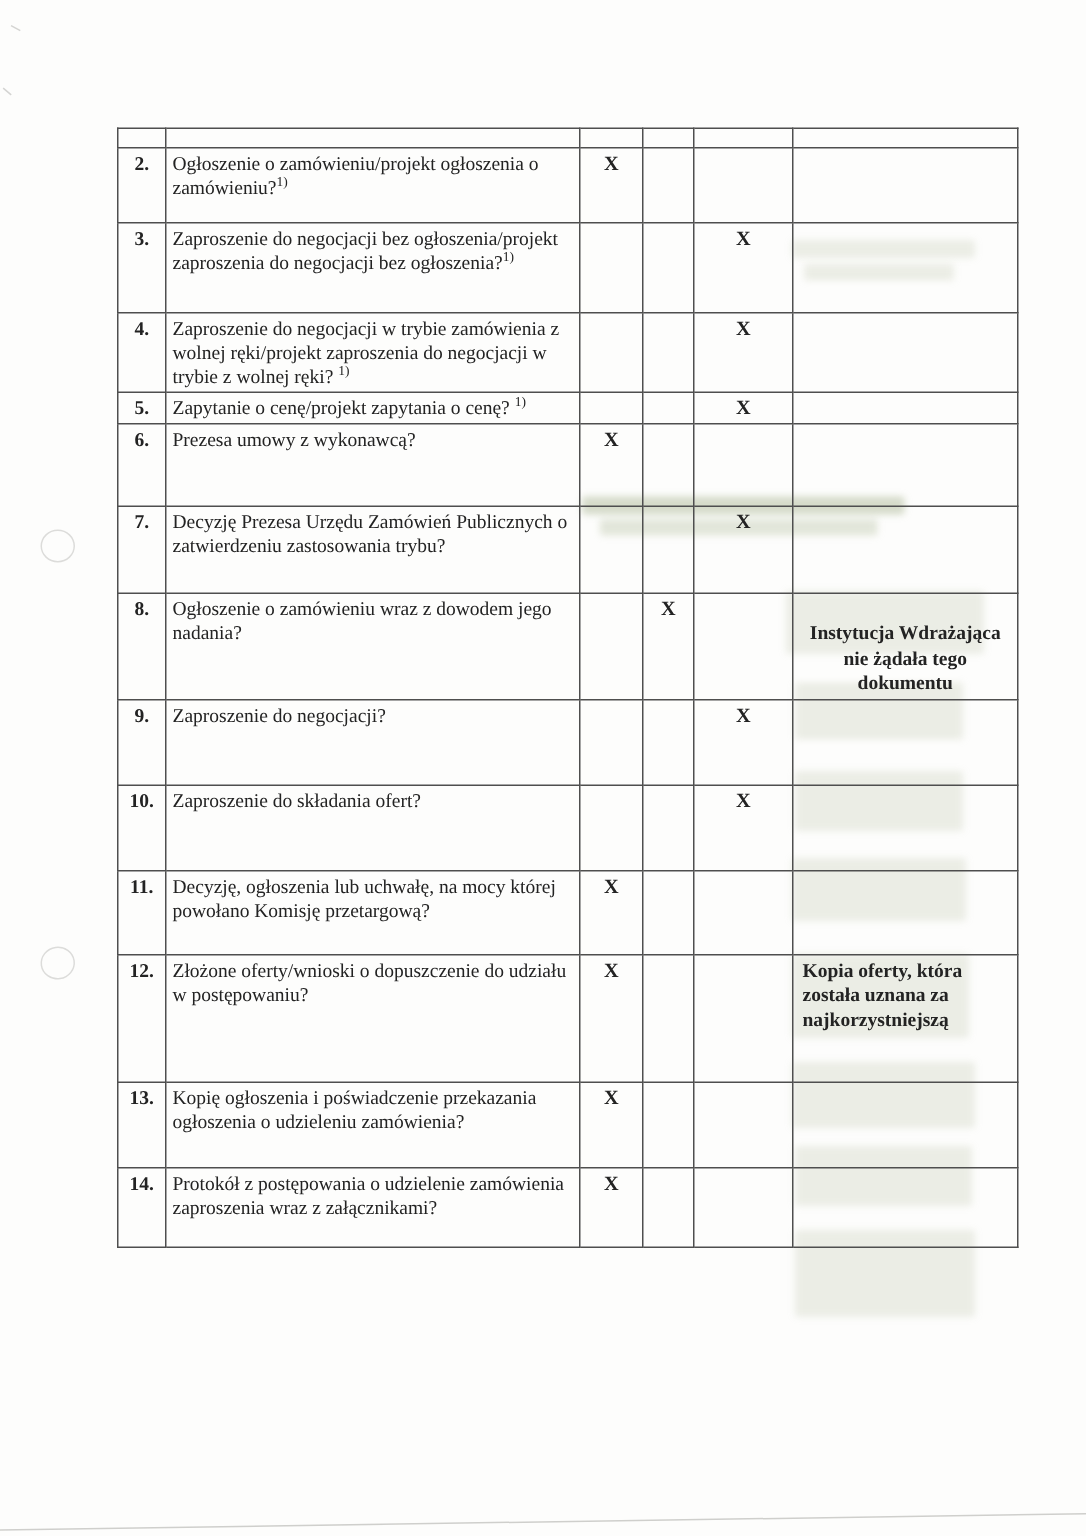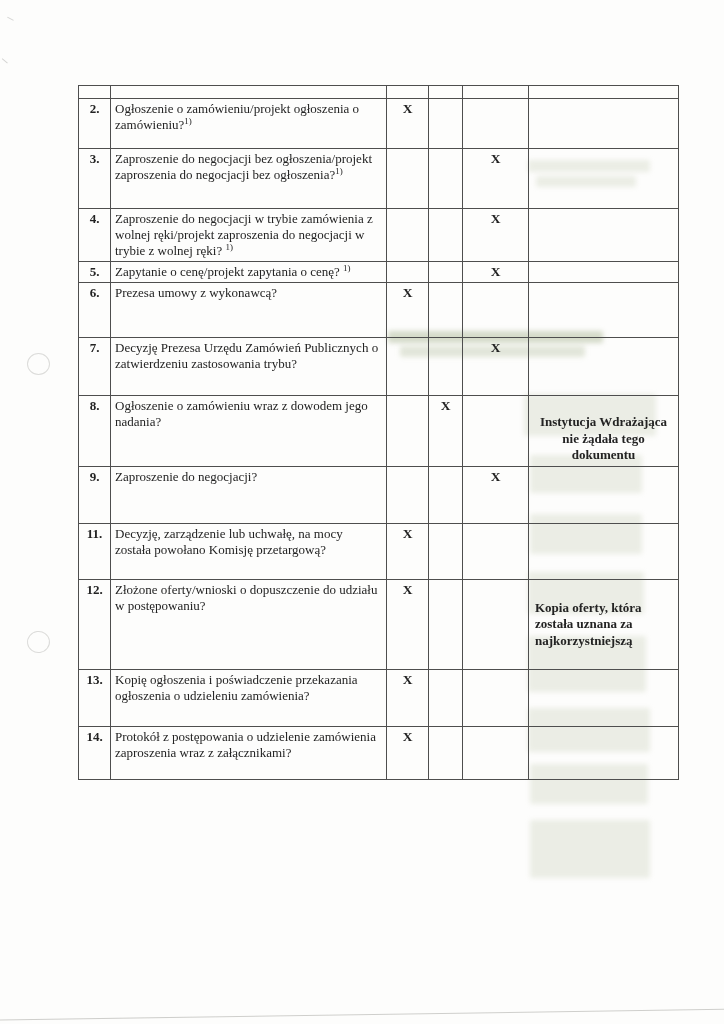--- a/index.html
+++ b/index.html
@@ -34,21 +34,21 @@
   table.doc td{
     border:1px solid #4e4e4e;vertical-align:top;overflow:hidden;
     padding:2px 4px;
   }
   td.num{font-weight:bold;text-align:center;padding-top:3px;}
   td.q{padding:3px 6px 2px 7px;margin-left:31px;}
   td.q sup{font-size:9px;line-height:0;}
   td.mark{font-weight:bold;text-align:center;font-size:13.5px;padding-top:4px;font-family:"Liberation Serif",serif;}
   td.note{font-weight:bold;line-height:16.5px;}
   td.note.center{text-align:center;}
-  td.note.left{text-align:left;padding:20px 6px;}
+  td.note.left{text-align:left;padding:2px 6px;}
   td.note.vmid{padding-top:18px;}
 
   
   .footnote{position:absolute;left:82px;top:908px;width:580px;font-size:13.5px;}
   .footnote-rule{width:166px;border-top:1px solid #4e4e4e;margin-bottom:4px;}
   .footnote sup{font-size:9px;}
 </style>
 </head>
 <body>
 
@@ -149,23 +149,31 @@
             <td class="note center vmid">Instytucja Wdrażająca nie żądała tego dokumentu</td>
           </tr>
           <tr style="height: 57px;">
             <td class="num">9.</td>
             <td class="q">Zaproszenie do negocjacji?</td>
             <td class="mark"></td>
             <td class="mark"></td>
             <td class="mark">X</td>
             <td class="note"></td>
           </tr>
+          <tr style="height: 57px;">
+            <td class="num">10.</td>
+            <td class="q">Zaproszenie do składania ofert?</td>
+            <td class="mark"></td>
+            <td class="mark"></td>
+            <td class="mark">X</td>
+            <td class="note"></td>
+          </tr>
           <tr style="height: 56px;">
             <td class="num">11.</td>
-            <td class="q">Decyzję, zarządzenie lub uchwałę, na mocy została powołano Komisję przetargową?</td>
+            <td class="q">Decyzję, ogłoszenia lub uchwałę, na mocy której powołano Komisję przetargową?</td>
             <td class="mark">X</td>
             <td class="mark"></td>
             <td class="mark"></td>
             <td class="note"></td>
           </tr>
           <tr style="height: 85px;">
             <td class="num">12.</td>
             <td class="q">Złożone oferty/wnioski o dopuszczenie do udziału w postępowaniu?</td>
             <td class="mark">X</td>
             <td class="mark"></td>

